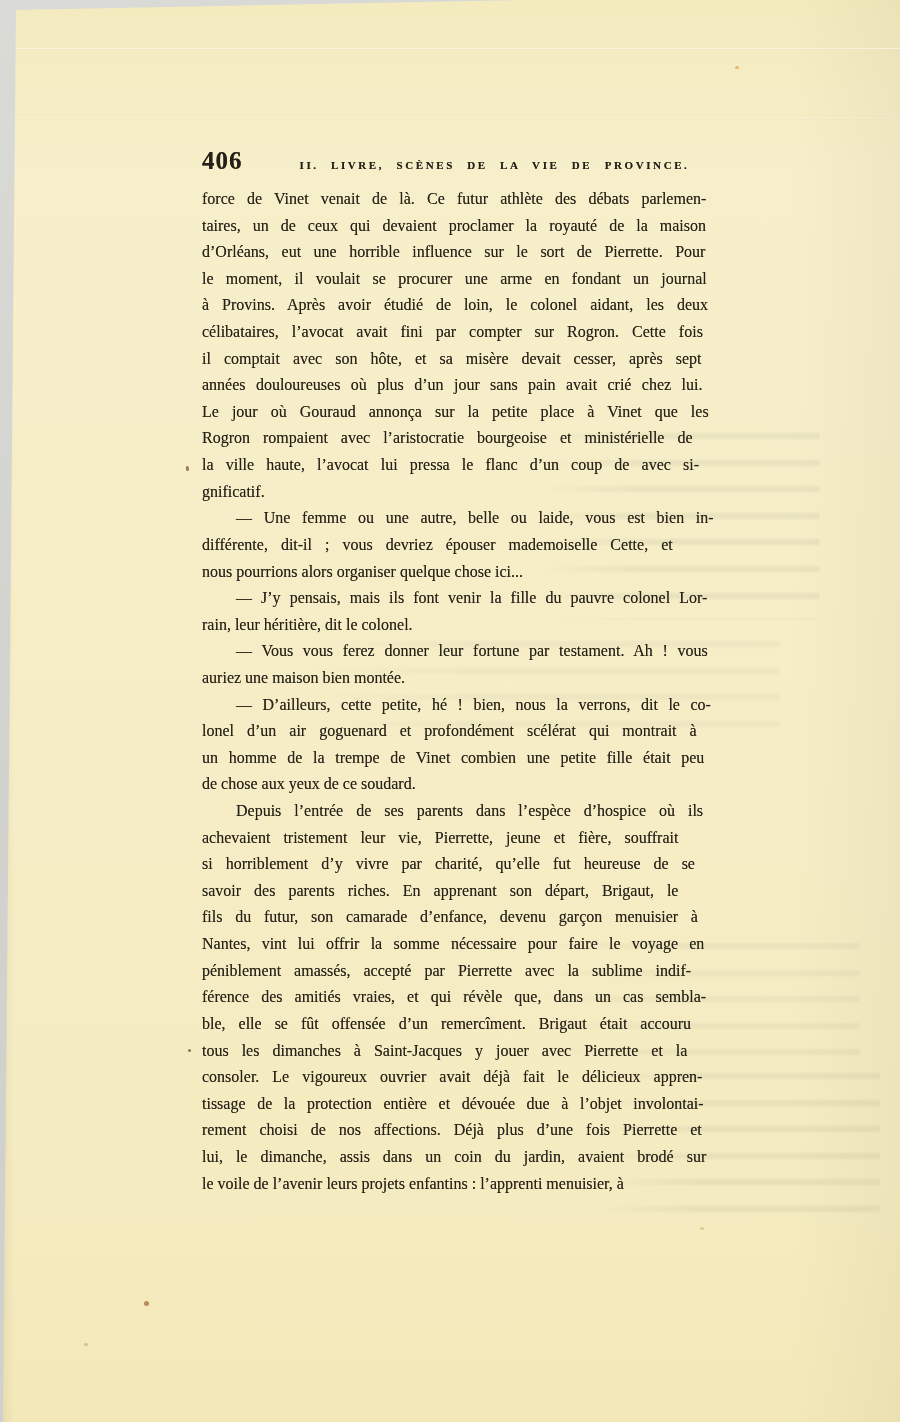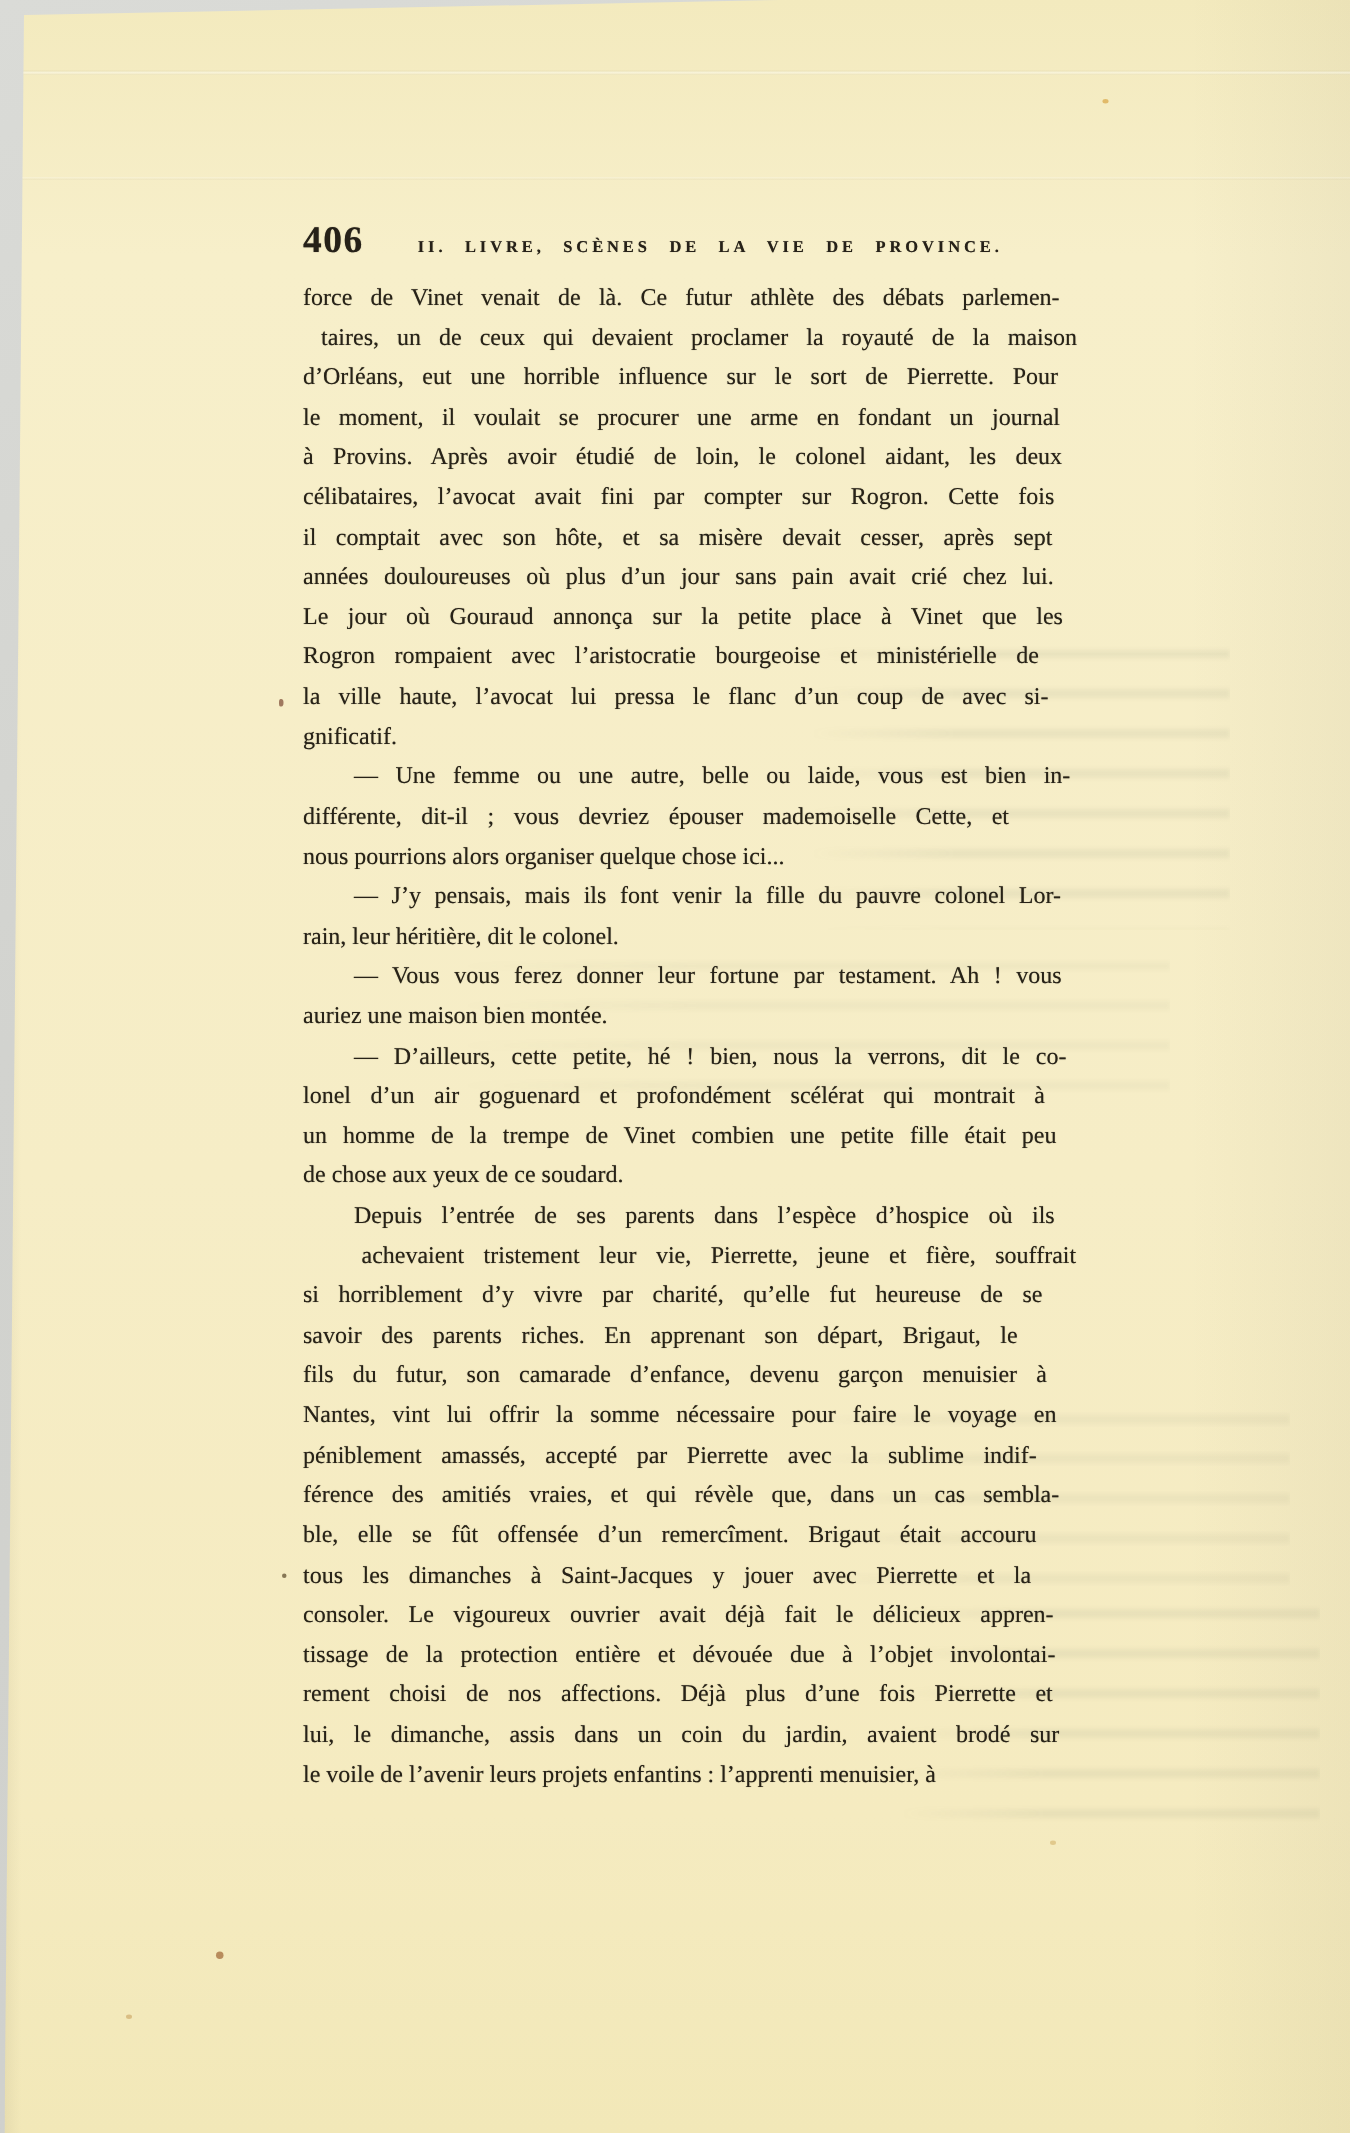--- a/index.html
+++ b/index.html
@@ -56,20 +56,21 @@
   .spot-4 { left: 700px; top: 1227px; width: 4px; height: 3px; background: #d3b36a; opacity: .6; }
   .spot-5 { left: 186px; top: 466px;  width: 3px; height: 5px; background: #8a5b45; opacity: .8; border-radius: 40% 60% 60% 40%; }
   .spot-6 { left: 188px; top: 1049px; width: 3px; height: 3px; background: #6b5a3a; opacity: .8; }
   
   .running-header {
     position: absolute;
     left: 202px; top: 147px;
     width: 608px; height: 30px;
     display: flex; align-items: baseline;
     color: #262118;
+    gap: 21px;
   }
   .page-number {
     font-size: 25px;
     font-weight: bold;
     letter-spacing: 1px;
     text-shadow: 0 0 0.6px rgba(38,33,24,0.65);
   }
   .running-title {
     margin-left: 36px;
     font-size: 11px;
@@ -111,21 +112,21 @@
     <div class="ghost ghost-3"></div>
     <div class="ghost ghost-4"></div>
 
     <div class="running-header">
       <span class="page-number">406</span>
       <span class="running-title">II. LIVRE, SCÈNES DE LA VIE DE PROVINCE.</span>
     </div>
 
     <div class="text-block" id="text-block">
         <div class="line"><span style="word-spacing: 8.16193px;">force de Vinet venait de là. Ce futur athlète des débats parlemen-</span></div>
-        <div class="line"><span style="word-spacing: 8.01847px; margin-left: 12px;">taires, un de ceux qui devaient proclamer la royauté de la maison</span></div>
+        <div class="line"><span style="word-spacing: 8.01847px;">taires, un de ceux qui devaient proclamer la royauté de la maison</span></div>
         <div class="line"><span style="word-spacing: 8.48281px;">d’Orléans, eut une horrible influence sur le sort de Pierrette. Pour</span></div>
         <div class="line"><span style="word-spacing: 8.31676px;">le moment, il voulait se procurer une arme en fondant un journal</span></div>
         <div class="line"><span style="word-spacing: 8.92045px;">à Provins. Après avoir étudié de loin, le colonel aidant, les deux</span></div>
         <div class="line"><span style="word-spacing: 9px;">célibataires, l’avocat avait fini par compter sur Rogron. Cette fois</span></div>
         <div class="line"><span style="word-spacing: 9px;">il comptait avec son hôte, et sa misère devait cesser, après sept</span></div>
         <div class="line"><span style="word-spacing: 6.39631px;">années douloureuses où plus d’un jour sans pain avait crié chez lui.</span></div>
         <div class="line"><span style="word-spacing: 9px;">Le jour où Gouraud annonça sur la petite place à Vinet que les</span></div>
         <div class="line"><span style="word-spacing: 9px;">Rogron rompaient avec l’aristocratie bourgeoise et ministérielle de</span></div>
         <div class="line"><span style="word-spacing: 8.13542px;">la ville haute, l’avocat lui pressa le flanc d’un coup de avec si-</span></div>
         <div class="line last"><span>gnificatif.</span></div>
@@ -134,21 +135,21 @@
         <div class="line last"><span>nous pourrions alors organiser quelque chose ici...</span></div>
         <div class="line indent"><span style="word-spacing: 5.05339px;">— J’y pensais, mais ils font venir la fille du pauvre colonel Lor-</span></div>
         <div class="line last"><span>rain, leur héritière, dit le colonel.</span></div>
         <div class="line indent"><span style="word-spacing: 5.69318px;">— Vous vous ferez donner leur fortune par testament. Ah ! vous</span></div>
         <div class="line last"><span>auriez une maison bien montée.</span></div>
         <div class="line indent"><span style="word-spacing: 6.55078px;">— D’ailleurs, cette petite, hé ! bien, nous la verrons, dit le co-</span></div>
         <div class="line"><span style="word-spacing: 9px;">lonel d’un air goguenard et profondément scélérat qui montrait à</span></div>
         <div class="line"><span style="word-spacing: 6.64453px;">un homme de la trempe de Vinet combien une petite fille était peu</span></div>
         <div class="line last"><span>de chose aux yeux de ce soudard.</span></div>
         <div class="line indent"><span style="word-spacing: 9px;">Depuis l’entrée de ses parents dans l’espèce d’hospice où ils</span></div>
-        <div class="line"><span style="word-spacing: 9px; margin-left: 39px;">achevaient tristement leur vie, Pierrette, jeune et fière, souffrait</span></div>
+        <div class="line"><span style="word-spacing: 9px;">achevaient tristement leur vie, Pierrette, jeune et fière, souffrait</span></div>
         <div class="line"><span style="word-spacing: 9px;">si horriblement d’y vivre par charité, qu’elle fut heureuse de se</span></div>
         <div class="line"><span style="word-spacing: 9px;">savoir des parents riches. En apprenant son départ, Brigaut, le</span></div>
         <div class="line"><span style="word-spacing: 8.71875px;">fils du futur, son camarade d’enfance, devenu garçon menuisier à</span></div>
         <div class="line"><span style="word-spacing: 7.24148px;">Nantes, vint lui offrir la somme nécessaire pour faire le voyage en</span></div>
         <div class="line"><span style="word-spacing: 9px;">péniblement amassés, accepté par Pierrette avec la sublime indif-</span></div>
         <div class="line"><span style="word-spacing: 8.0696px;">férence des amitiés vraies, et qui révèle que, dans un cas sembla-</span></div>
         <div class="line"><span style="word-spacing: 9px;">ble, elle se fût offensée d’un remercîment. Brigaut était accouru</span></div>
         <div class="line"><span style="word-spacing: 9px;">tous les dimanches à Saint-Jacques y jouer avec Pierrette et la</span></div>
         <div class="line"><span style="word-spacing: 9px;">consoler. Le vigoureux ouvrier avait déjà fait le délicieux appren-</span></div>
         <div class="line"><span style="word-spacing: 7.59687px;">tissage de la protection entière et dévouée due à l’objet involontai-</span></div>

